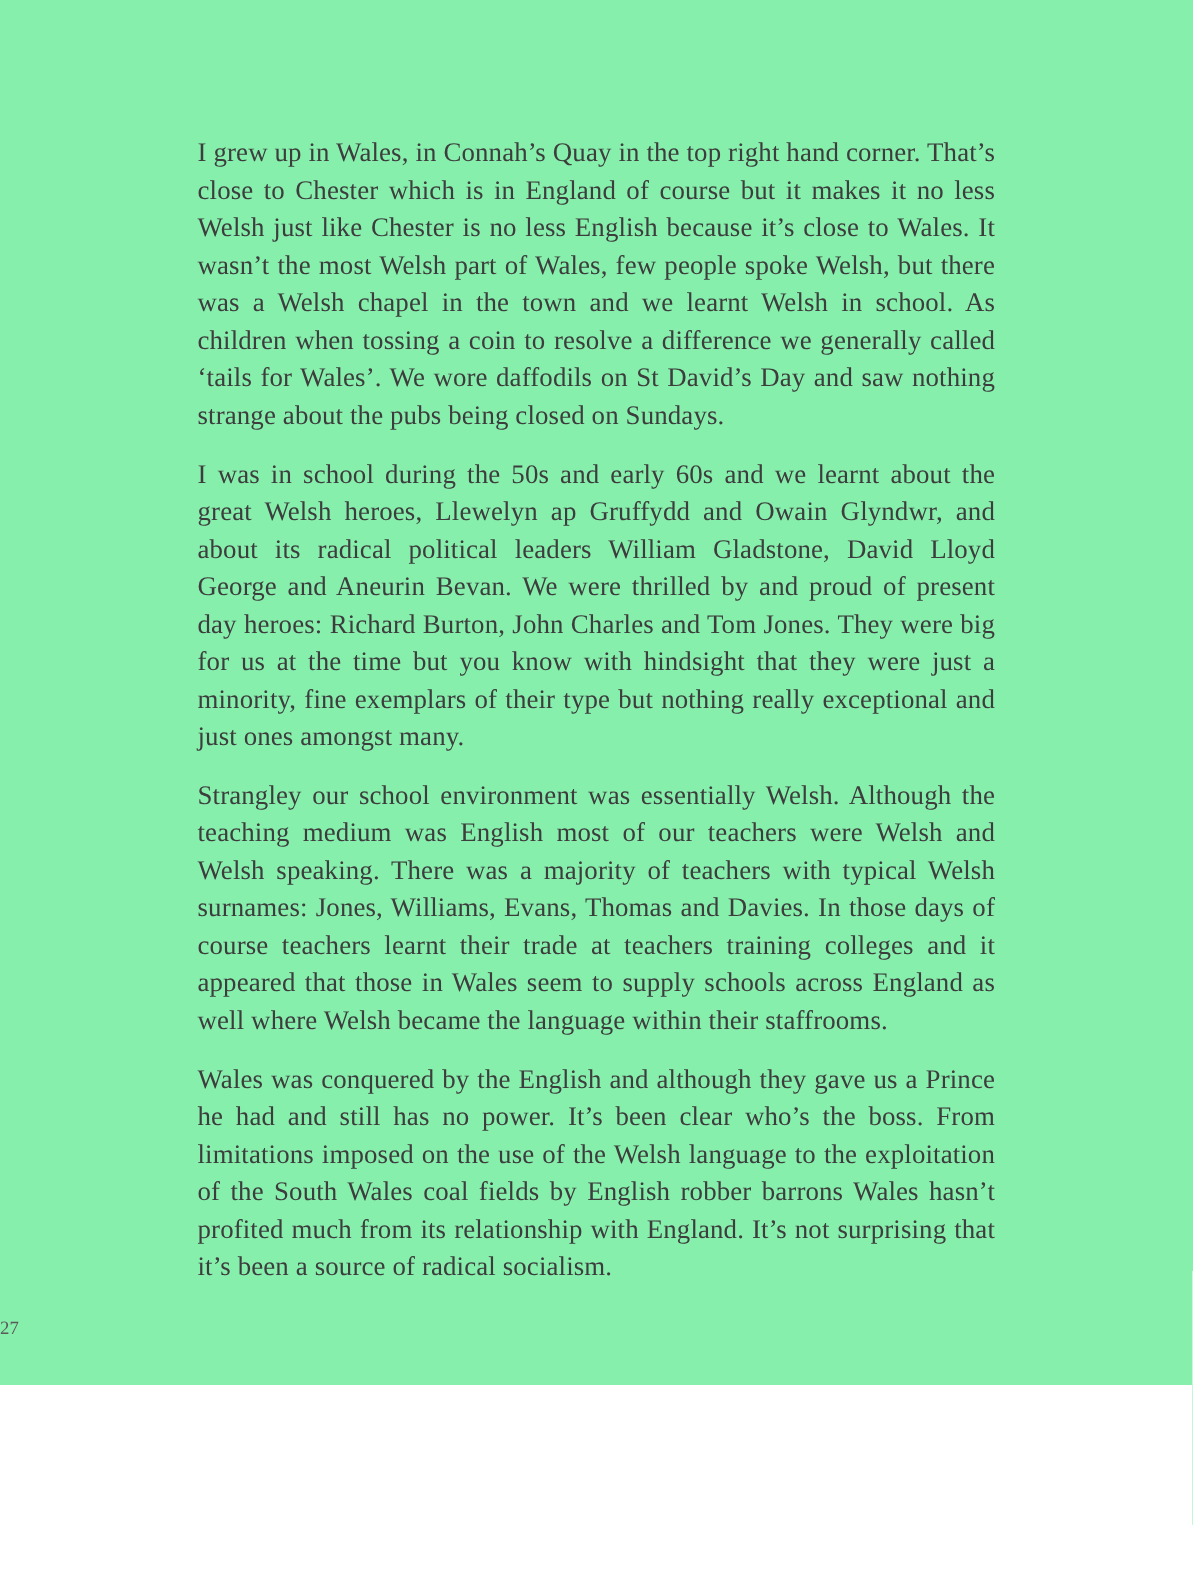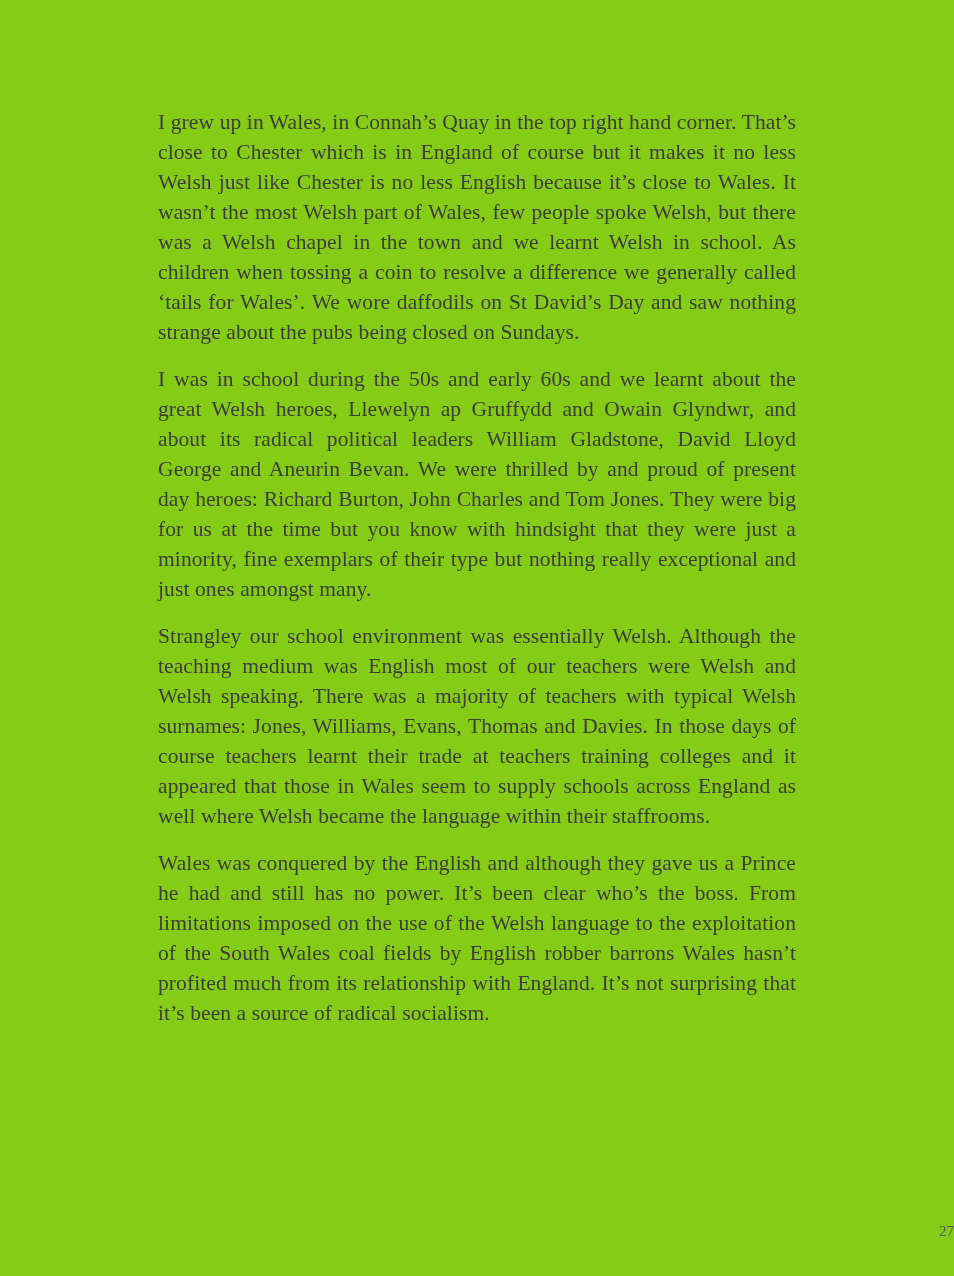--- a/index.html
+++ b/index.html
@@ -3,22 +3,22 @@
 <meta charset="utf-8">
 <style>
   html, body {
     margin: 0;
     padding: 0;
     background: #ffffff;
   }
   .page {
     position: relative;
     width: 954px;
-    height: 1276px;
-    background: #84cc16;
+    height: 1108px;
+    background: #86efac;
     overflow: hidden;
     font-family: "Liberation Serif", "DejaVu Serif", serif;
   }
   .text-block {
     position: absolute;
     left: 158px;
     top: 107px;
     width: 638px;
   }
   .text-block p {
@@ -27,21 +27,21 @@
     line-height: 30px;
     text-align: justify;
     color: #3d3d3d;
     letter-spacing: 0.1px;
   }
   .page-number {
     position: absolute;
     left: 0;
     right: 0;
     bottom: 36px;
-    text-align: right;
+    text-align: left;
     font-size: 15px;
     color: #5a5a5a;
   }
 </style>
 </head>
 <body>
 
 <div class="page">
   <div class="text-block">
     <p>I grew up in Wales, in Connah’s Quay in the top right hand corner. That’s close to Chester which is in England of course but it makes it no less Welsh just like Chester is no less English because it’s close to Wales. It wasn’t the most Welsh part of Wales, few people spoke Welsh, but there was a Welsh chapel in the town and we learnt Welsh in school. As children when tossing a coin to resolve a difference we generally called ‘tails for Wales’. We wore daffodils on St David’s Day and saw nothing strange about the pubs being closed on Sundays.</p>

